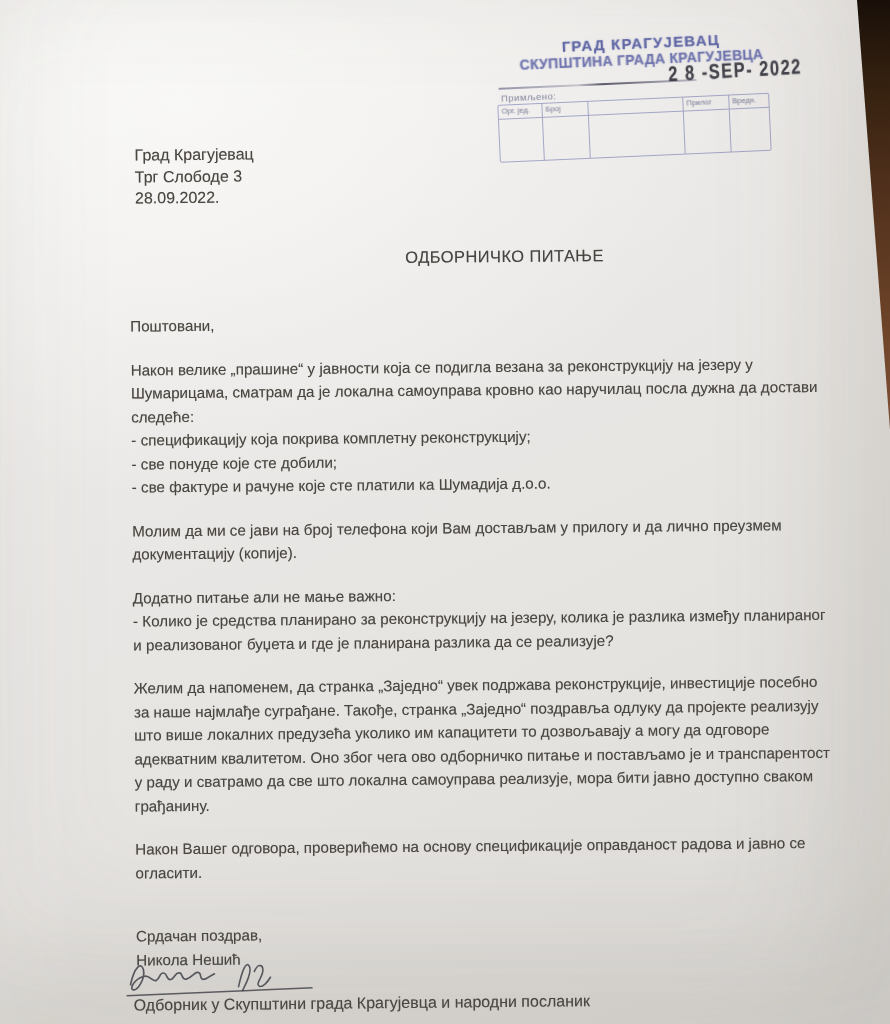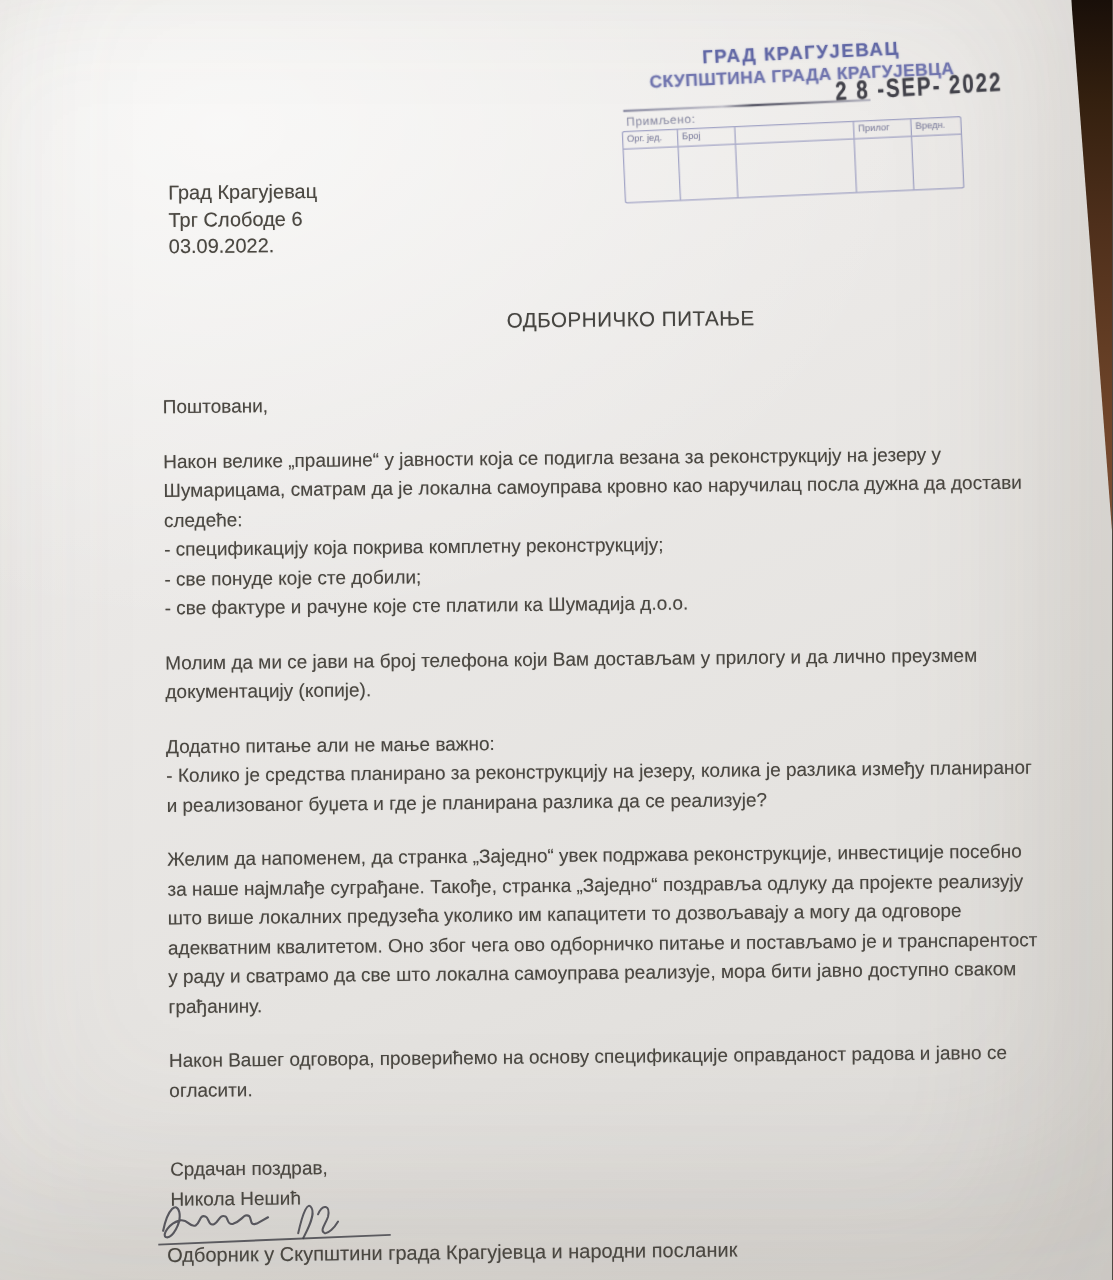--- a/index.html
+++ b/index.html
@@ -135,22 +135,22 @@
           <div class="stamp-cell c2"></div>
           <div class="stamp-cell c3"></div>
           <div class="stamp-cell c4"></div>
           <div class="stamp-cell c5"></div>
         </div>
       </div>
     </div>
 
     <div class="sender">
       <div>Град Крагујевац</div>
-      <div>Трг Слободе 6</div>
-      <div>03.09.2022.</div>
+      <div>Трг Слободе 3</div>
+      <div>28.09.2022.</div>
     </div>
 
     <div class="title">ОДБОРНИЧКО ПИТАЊЕ</div>
 
     <div class="content">
       <p class="first">Поштовани,</p>
       <p>Након велике „прашине“ у јавности која се подигла везана за реконструкцију на језеру у
 Шумарицама, сматрам да је локална самоуправа кровно као наручилац посла дужна да достави
 следеће:
 - спецификацију која покрива комплетну реконструкцију;

